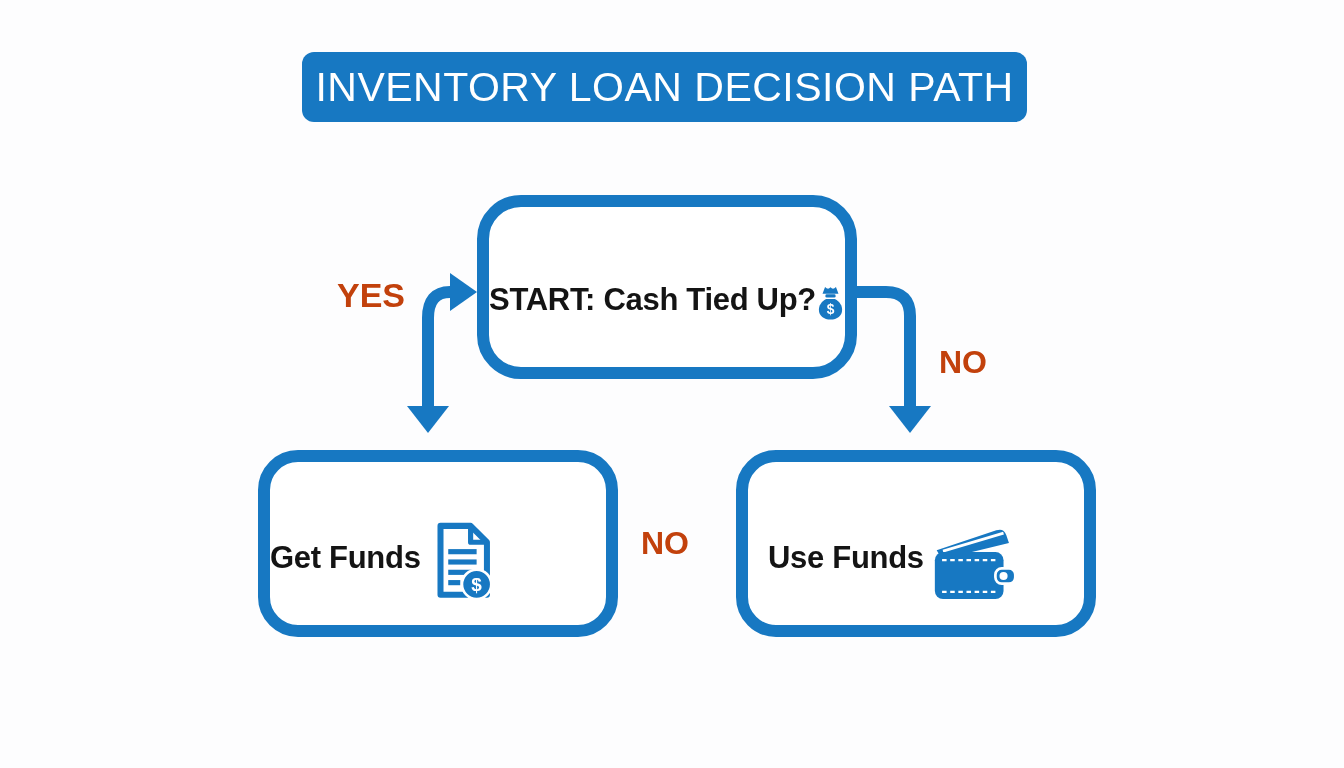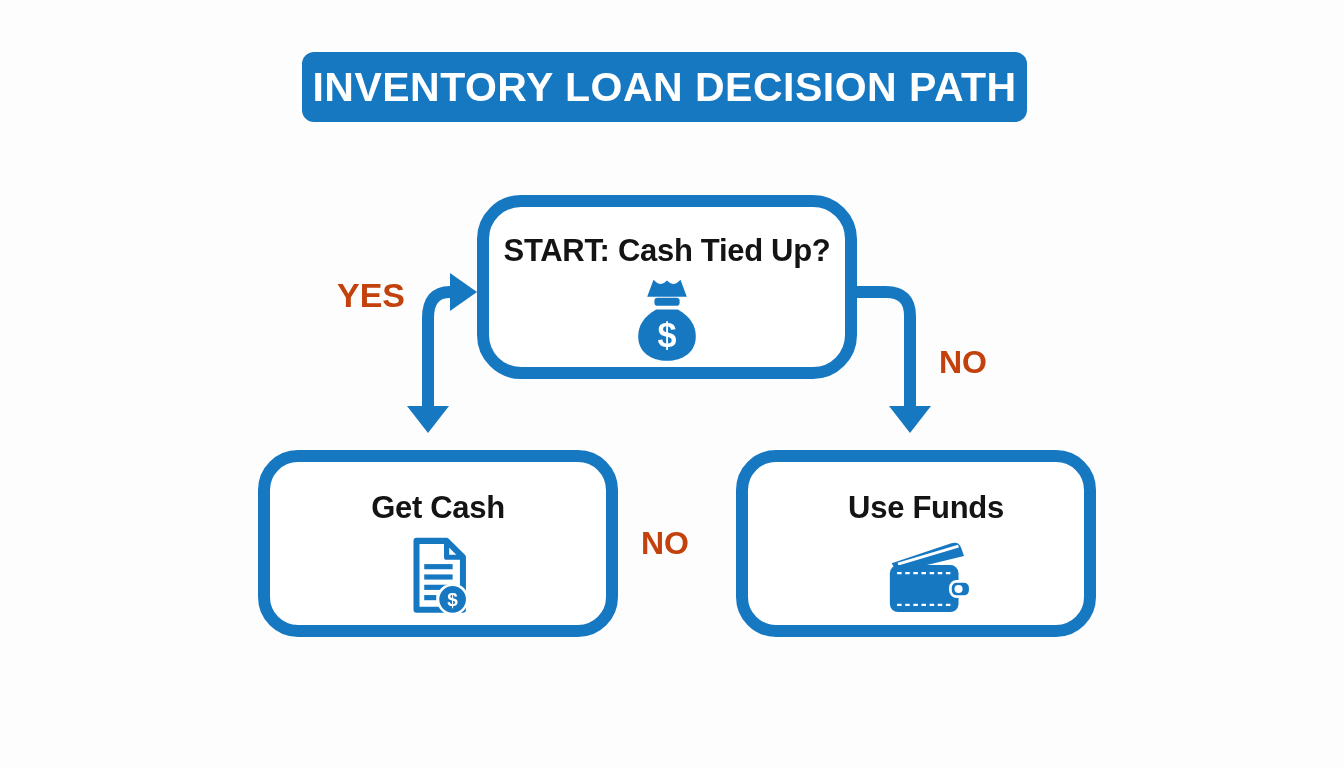--- a/index.html
+++ b/index.html
@@ -20,21 +20,21 @@
   .title-bar {
     position: absolute;
     left: 302px;
     top: 52px;
     width: 725px;
     height: 70px;
     background: #1778C2;
     border-radius: 12px;
     color: #FFFFFF;
     font-size: 41px;
-    font-weight: 700;
+    font-weight: 400;
     letter-spacing: 0.5px;
     display: flex;
     align-items: center;
     justify-content: center;
     white-space: nowrap;
   }
   .connectors {
     position: absolute;
     left: 0;
     top: 0;
@@ -49,21 +49,20 @@
   }
   .arrowhead {
     fill: #1778C2;
   }
   .node {
     position: absolute;
     background: #ffffff;
     border: 12px solid #1778C2;
     box-sizing: border-box;
     display: flex;
-    flex-direction: column;
     align-items: center;
   }
   .node-start {
     left: 477px;
     top: 195px;
     width: 380px;
     height: 184px;
     border-radius: 44px;
     padding-top: 26px;
   }
@@ -119,21 +118,21 @@
     <div class="node-label">START: Cash Tied Up?</div>
     <svg class="node-icon" width="82" height="98" viewBox="0 0 80 100">
       <path d="M18 22 L25 3 Q33 12 40 4 Q47 12 55 3 L62 22 Z" fill="#1778C2"></path>
       <rect x="26" y="23" width="28" height="9" rx="3.5" fill="#1778C2"></rect>
       <path d="M28 36 H52 C66 44 72 54 72 66 C72 83 58 93 40 93 C22 93 8 83 8 66 C8 54 14 44 28 36 Z" fill="#1778C2"></path>
       <text x="40" y="78" text-anchor="middle" font-size="38" font-weight="bold" fill="#ffffff" font-family="Liberation Sans, sans-serif">$</text>
     </svg>
   </div>
 
   <div class="node node-bottom node-get-loan">
-    <div class="node-label">Get Cash</div>
+    <div class="node-label">Get Funds</div>
     <svg class="node-icon" width="82" height="86" viewBox="0 0 90 100">
       <path d="M20 8 H55 L74 27 V88 H20 Z" fill="#ffffff" stroke="#1778C2" stroke-width="7" stroke-linejoin="round"></path>
       <path d="M55 8 V27 H74" fill="none" stroke="#1778C2" stroke-width="6" stroke-linejoin="round"></path>
       <rect x="29" y="35" width="33" height="6" fill="#1778C2"></rect>
       <rect x="29" y="47" width="33" height="6" fill="#1778C2"></rect>
       <rect x="29" y="59" width="33" height="6" fill="#1778C2"></rect>
       <rect x="29" y="71" width="14" height="6" fill="#1778C2"></rect>
       <circle cx="62" cy="76" r="17" fill="#1778C2" stroke="#ffffff" stroke-width="3"></circle>
       <text x="62" y="84" text-anchor="middle" font-size="22" font-weight="bold" fill="#ffffff" font-family="Liberation Sans, sans-serif">$</text>
     </svg>

